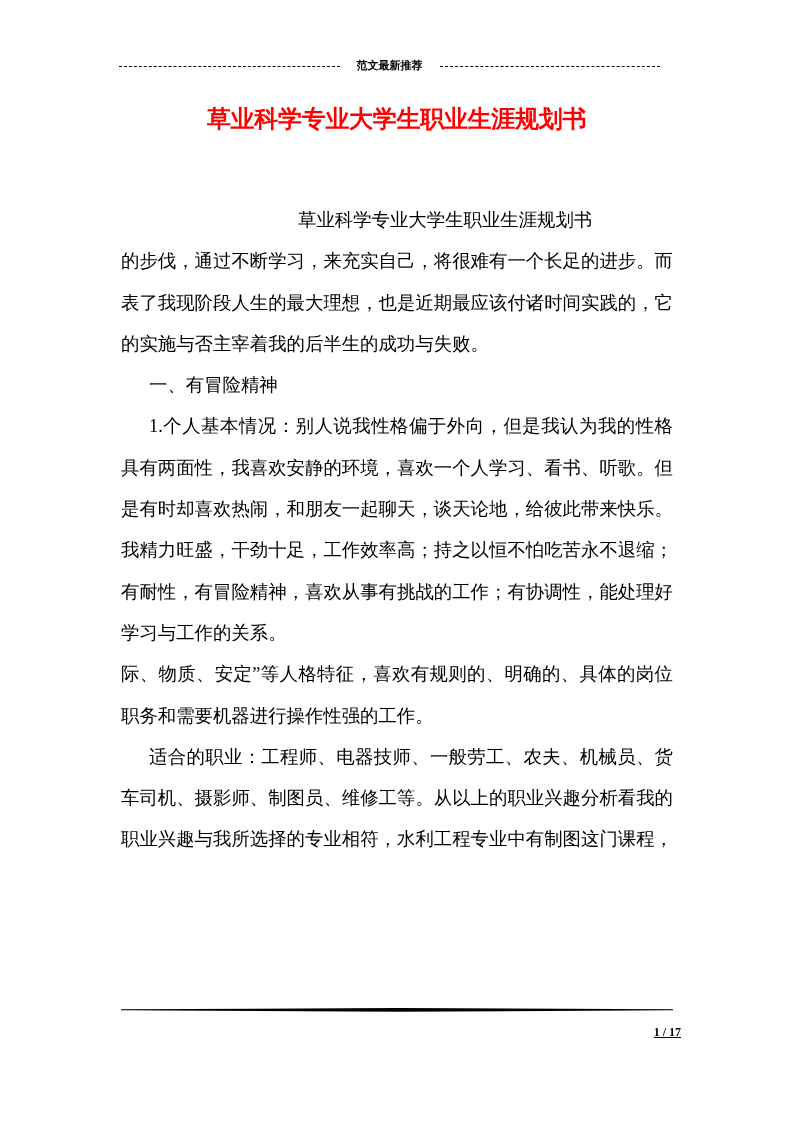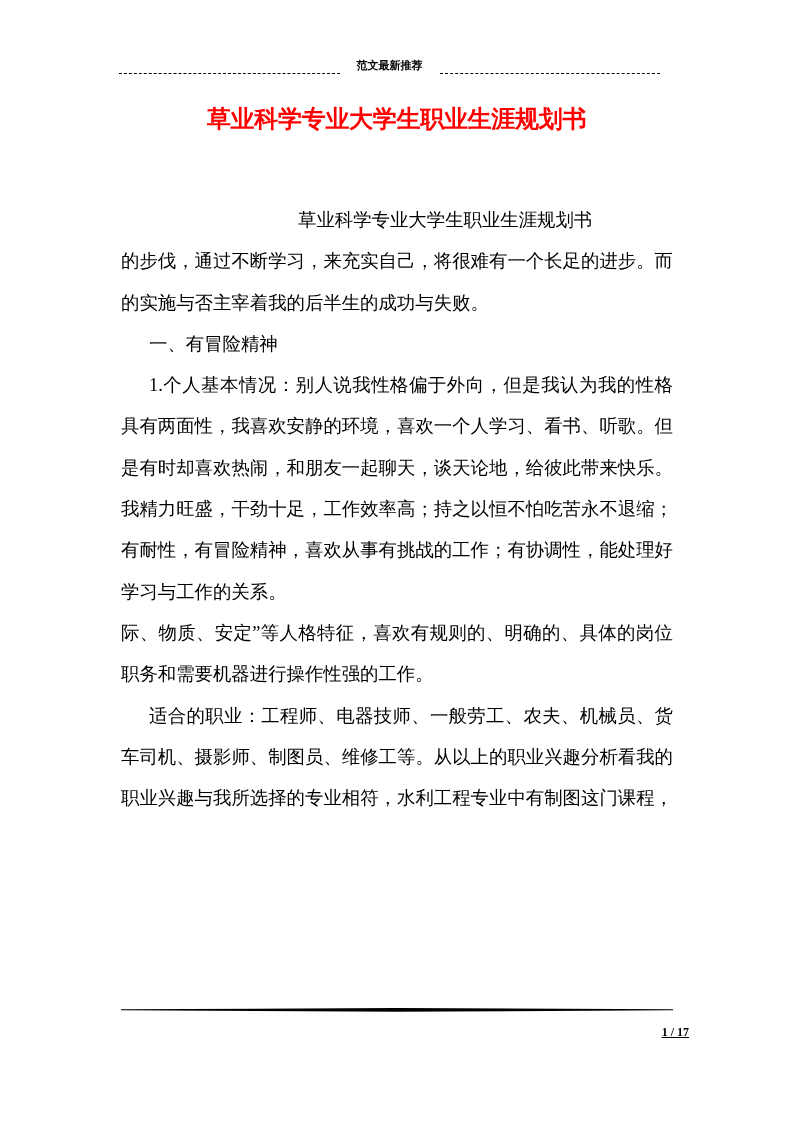--- a/index.html
+++ b/index.html
@@ -1,56 +1,57 @@
 <!DOCTYPE html>
 <html><head>
 <meta charset="utf-8">
 <style>
   html, body { margin: 0; padding: 0; background: #ffffff; }
   body { width: 793px; height: 1122px; position: relative; overflow: hidden;
          font-family: "Liberation Serif", "DejaVu Serif", serif; color: #000; }
 
   .header { position: absolute; left: 119px; top: 58px; width: 541px; height: 16px;
-            display: flex; align-items: flex-end; gap: 16px; }
+            display: flex; align-items: center; gap: 16px; }
   .header .dash { flex: 1; height: 0; border-top: 1px dashed #000; margin-top: 1px; }
   .header .label { font-size: 11px; font-weight: bold; padding: 0 1px; line-height: 16px;
                    font-family: "DejaVu Sans", sans-serif; }
 
   .title { position: absolute; left: 0; top: 104px; width: 793px; text-align: center;
            font-size: 24px; font-weight: bold; line-height: 30px; color: #ff0000;
            font-family: "DejaVu Sans", sans-serif; letter-spacing: -0.3px; }
 
   .content { position: absolute; left: 121px; top: 200px; width: 552px;
              font-size: 18.4px; line-height: 41.3px; }
   .line { height: 41.3px; white-space: nowrap; overflow: visible;
           text-align: justify; text-align-last: justify; }
   .line.last { text-align: right; text-align-last: left; }
   .line.indent { padding-left: 28px; }
   .line.subtitle { padding-left: 177px; text-align: left; text-align-last: left; }
 
   .footer-rule { position: absolute; left: 121px; top: 1008px; width: 552px; height: 4px; }
-  .page-num { position: absolute; right: 104px; top: 1025px; font-size: 12px; font-weight: bold;
+  .page-num { position: absolute; right: 112px; top: 1025px; font-size: 12px; font-weight: bold;
               font-family: "Liberation Serif", serif; text-decoration: underline; }
 </style>
 </head>
 <body>
 
 <div class="header">
   <div class="dash"></div>
   <span class="label">范文最新推荐</span>
   <div class="dash"></div>
 </div>
 
 <div class="title">草业科学专业大学生职业生涯规划书</div>
 
 <div class="content">
   <div class="line subtitle">草业科学专业大学生职业生涯规划书</div>
 
   <div>
     <div class="line">的步伐，通过不断学习，来充实自己，将很难有一个长足的进步。而</div>
+    <div class="line">表了我现阶段人生的最大理想，也是近期最应该付诸时间实践的，它</div>
     <div class="line last">的实施与否主宰着我的后半生的成功与失败。</div>
   </div>
 
   <div>
     <div class="line indent last">一、有冒险精神</div>
   </div>
 
   <div>
     <div class="line indent">1.个人基本情况：别人说我性格偏于外向，但是我认为我的性格</div>
     <div class="line">具有两面性，我喜欢安静的环境，喜欢一个人学习、看书、听歌。但</div>

